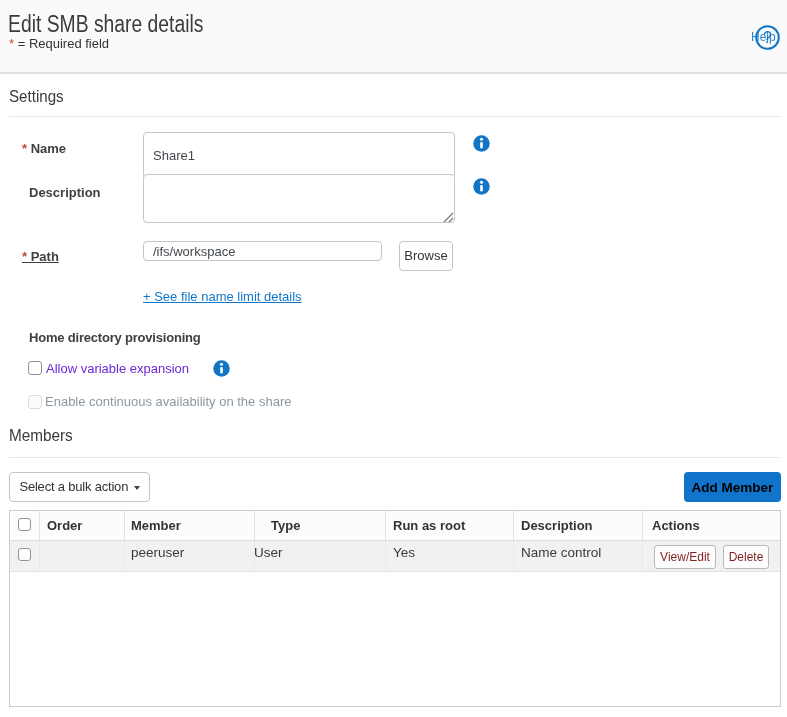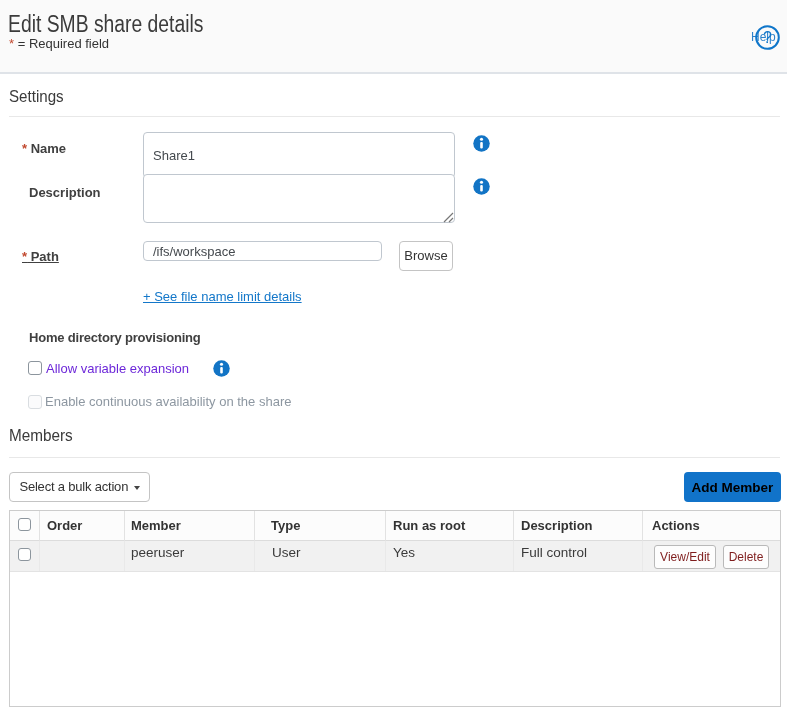--- a/index.html
+++ b/index.html
@@ -110,17 +110,17 @@
 <div class="abs cb" style="left:18px; top:518px; width:13px; height:13px;"></div>
 <div class="abs th" style="left:47px; top:518px;">Order</div>
 <div class="abs th" style="left:131px; top:518px;">Member</div>
 <div class="abs th" style="left:261px; top:518px;margin-left:10px;">Type</div>
 <div class="abs th" style="left:393px; top:518px;">Run as root</div>
 <div class="abs th" style="left:521px; top:518px;">Description</div>
 <div class="abs th" style="left:652px; top:518px;">Actions</div>
 
 <div class="abs cb" style="left:18px; top:548px; width:13px; height:13px;"></div>
 <div class="abs td" style="left:131px; top:545px;">peeruser</div>
-<div class="abs td" style="left:272px; top:545px;">User</div>
+<div class="abs td" style="left:254px; top:545px;">User</div>
 <div class="abs td" style="left:393px; top:545px;">Yes</div>
-<div class="abs td" style="left:521px; top:545px;">Full control</div>
+<div class="abs td" style="left:521px; top:545px;">Name control</div>
 <div class="abs rowbtn" style="left:654px; top:545px; width:62px; height:24px; line-height:22px;">View/Edit</div>
 <div class="abs rowbtn" style="left:723px; top:545px; width:46px; height:24px; line-height:22px;">Delete</div>
 
 </body></html>

